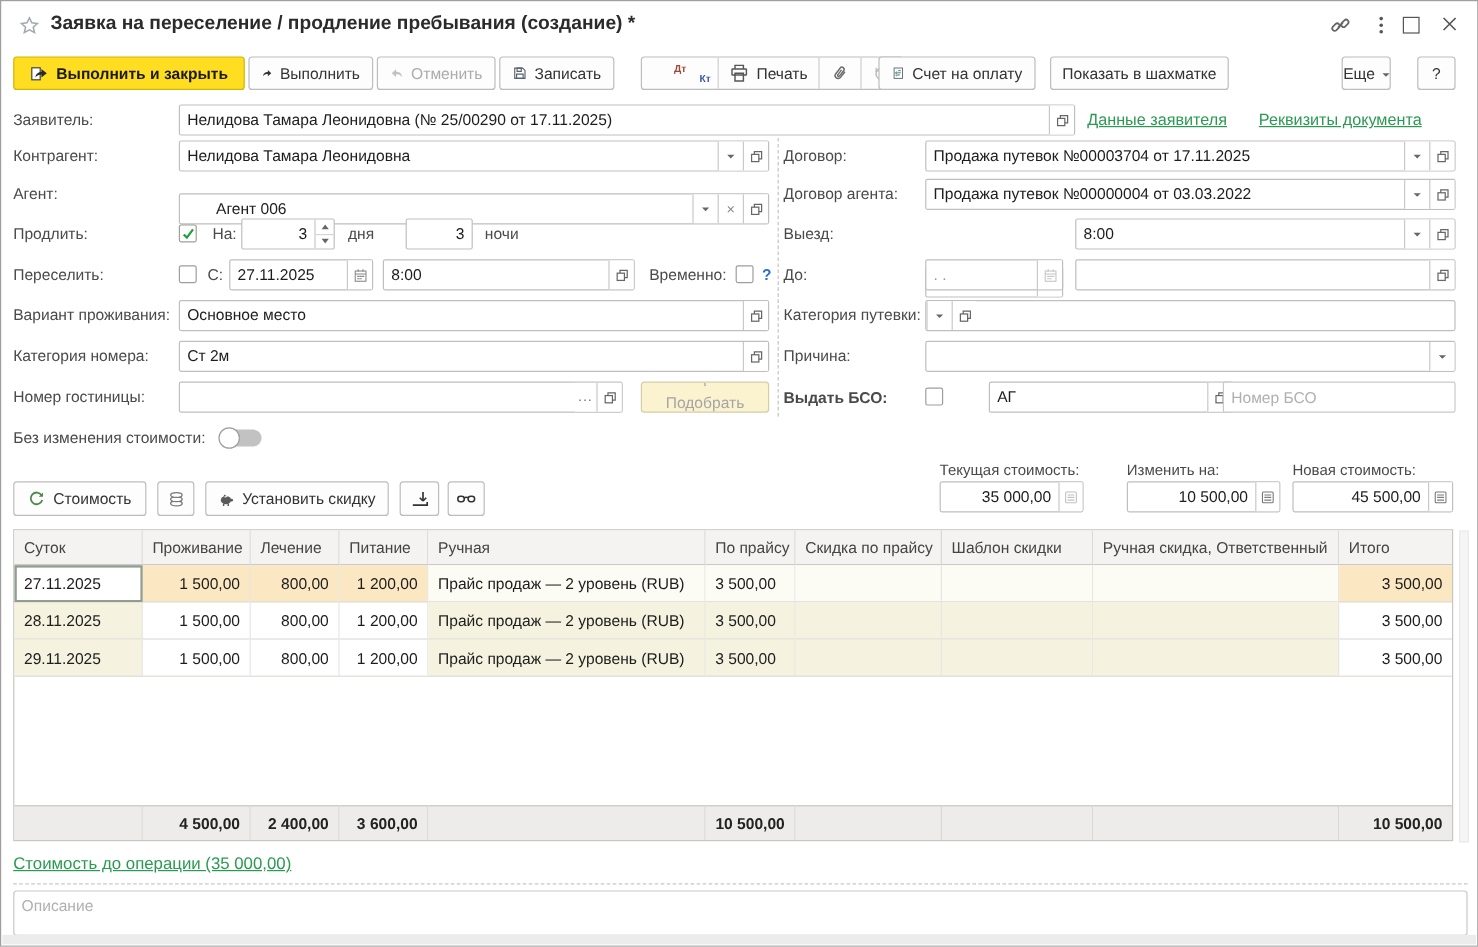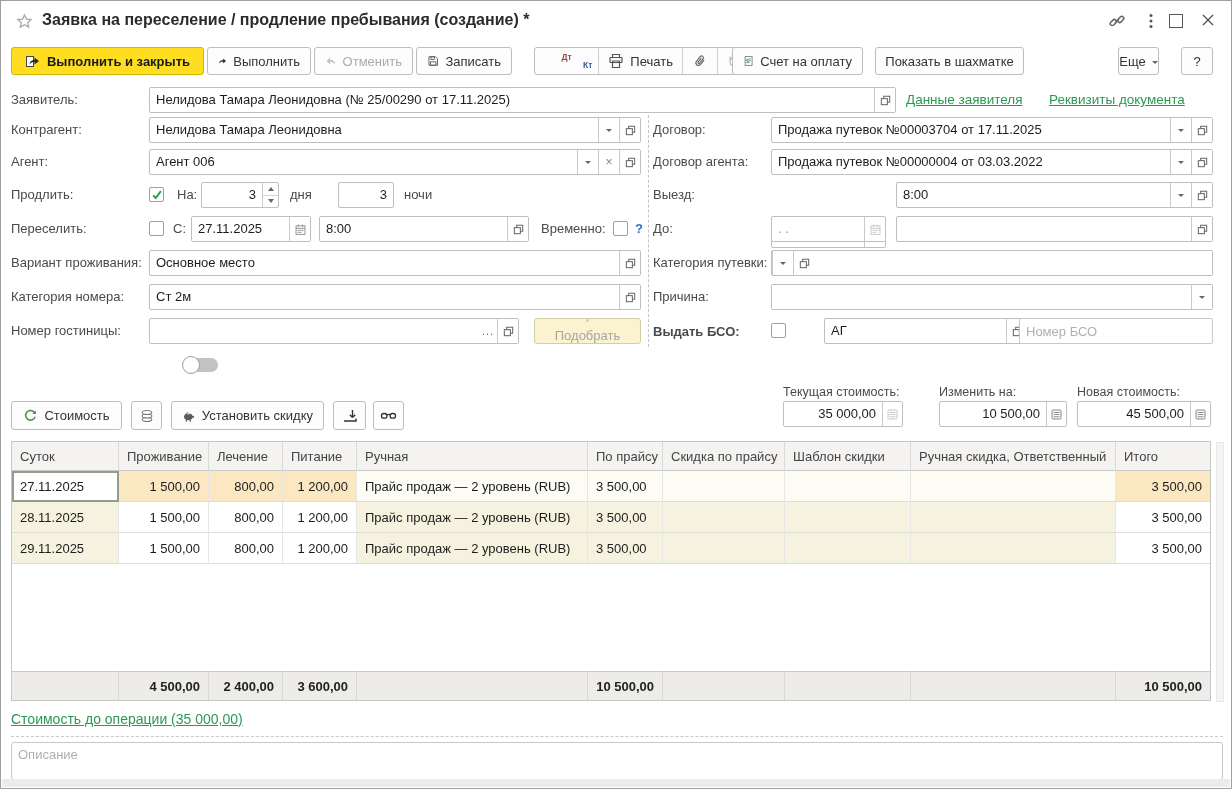--- a/index.html
+++ b/index.html
@@ -220,21 +220,21 @@
         <svg class="ic" width="13" height="13" viewBox="0 0 14 14">
           <g fill="none" stroke="#666" stroke-width="1.1">
             <rect x="2.5" y="5" width="6.5" height="6.5"></rect>
             <path d="M5 5V2.5h6.5V9H9"></path>
           </g>
         </svg>
       </span>
   </div>
 
   <div class="lbl" style="left:10px;top:148px;">Агент:</div>
-  <div class="fld" style="left:148px;top:148px;width:492px;">
+  <div class="fld" style="left:148px;top:160px;width:492px;padding-left:24px;">
     <span class="txt">Агент 006</span>
     <span class="fb">
         <span class="tri"></span>
       </span>
     <span class="fb">
         <span class="xgl">×</span>
       </span>
     <span class="fb">
         <svg class="ic" width="13" height="13" viewBox="0 0 14 14">
           <g fill="none" stroke="#666" stroke-width="1.1">
@@ -448,20 +448,21 @@
         <svg class="ic" width="13" height="13" viewBox="0 0 14 14">
           <g fill="none" stroke="#666" stroke-width="1.1">
             <rect x="2.5" y="5" width="6.5" height="6.5"></rect>
             <path d="M5 5V2.5h6.5V9H9"></path>
           </g>
         </svg>
       </span>
   </div>
   <input class="bso" style="left: 1018px; top: 317px; width: 194px;" placeholder="Номер БСО">
 
+  <div class="lbl" style="left:10px;top:351px;">Без изменения стоимости:</div>
   <div class="tgl" style="left:181px;top:355px;">
     <span class="track"></span>
     <span class="knob"></span>
   </div>
 
   <div class="lbl" style="left:782px;top:378px;font-size:12.5px;">Текущая стоимость:</div>
   <div class="fld" style="left:782px;top:400px;width:120px;">
     <span class="txt num">35 000,00</span>
     <span class="fb" style="width:19px;">
         <svg class="ic" width="13" height="13" viewBox="0 0 16 16">

